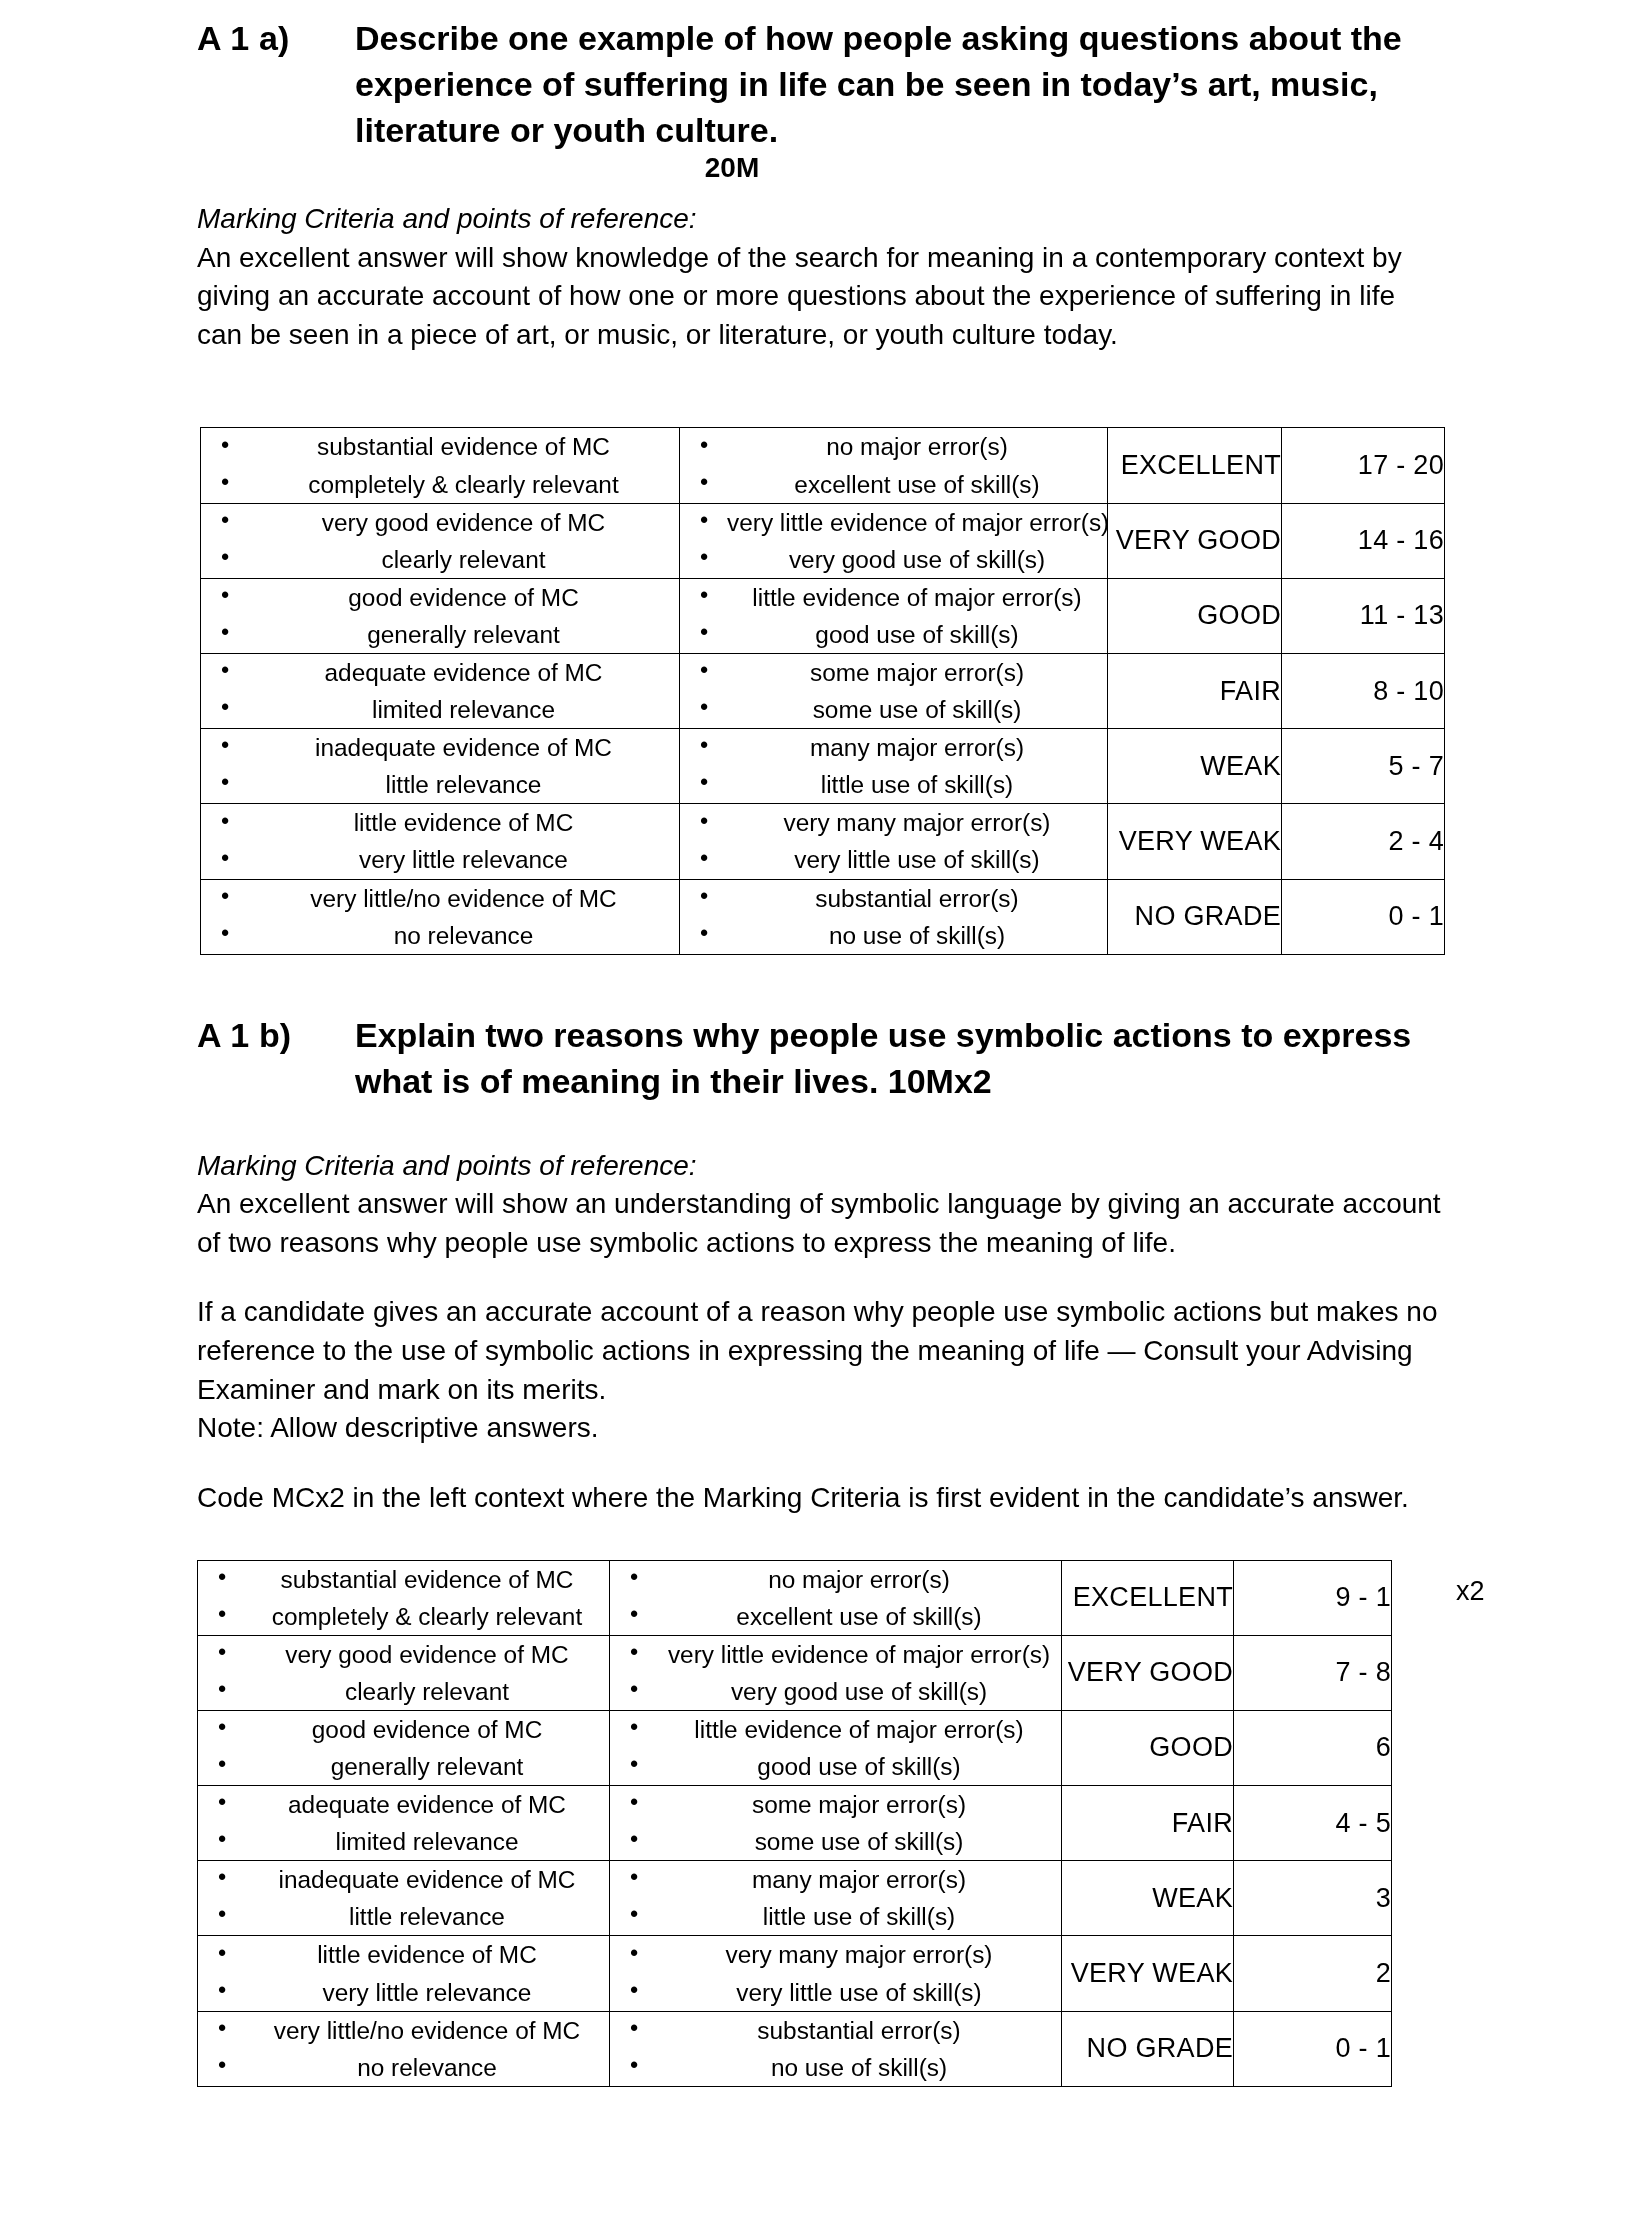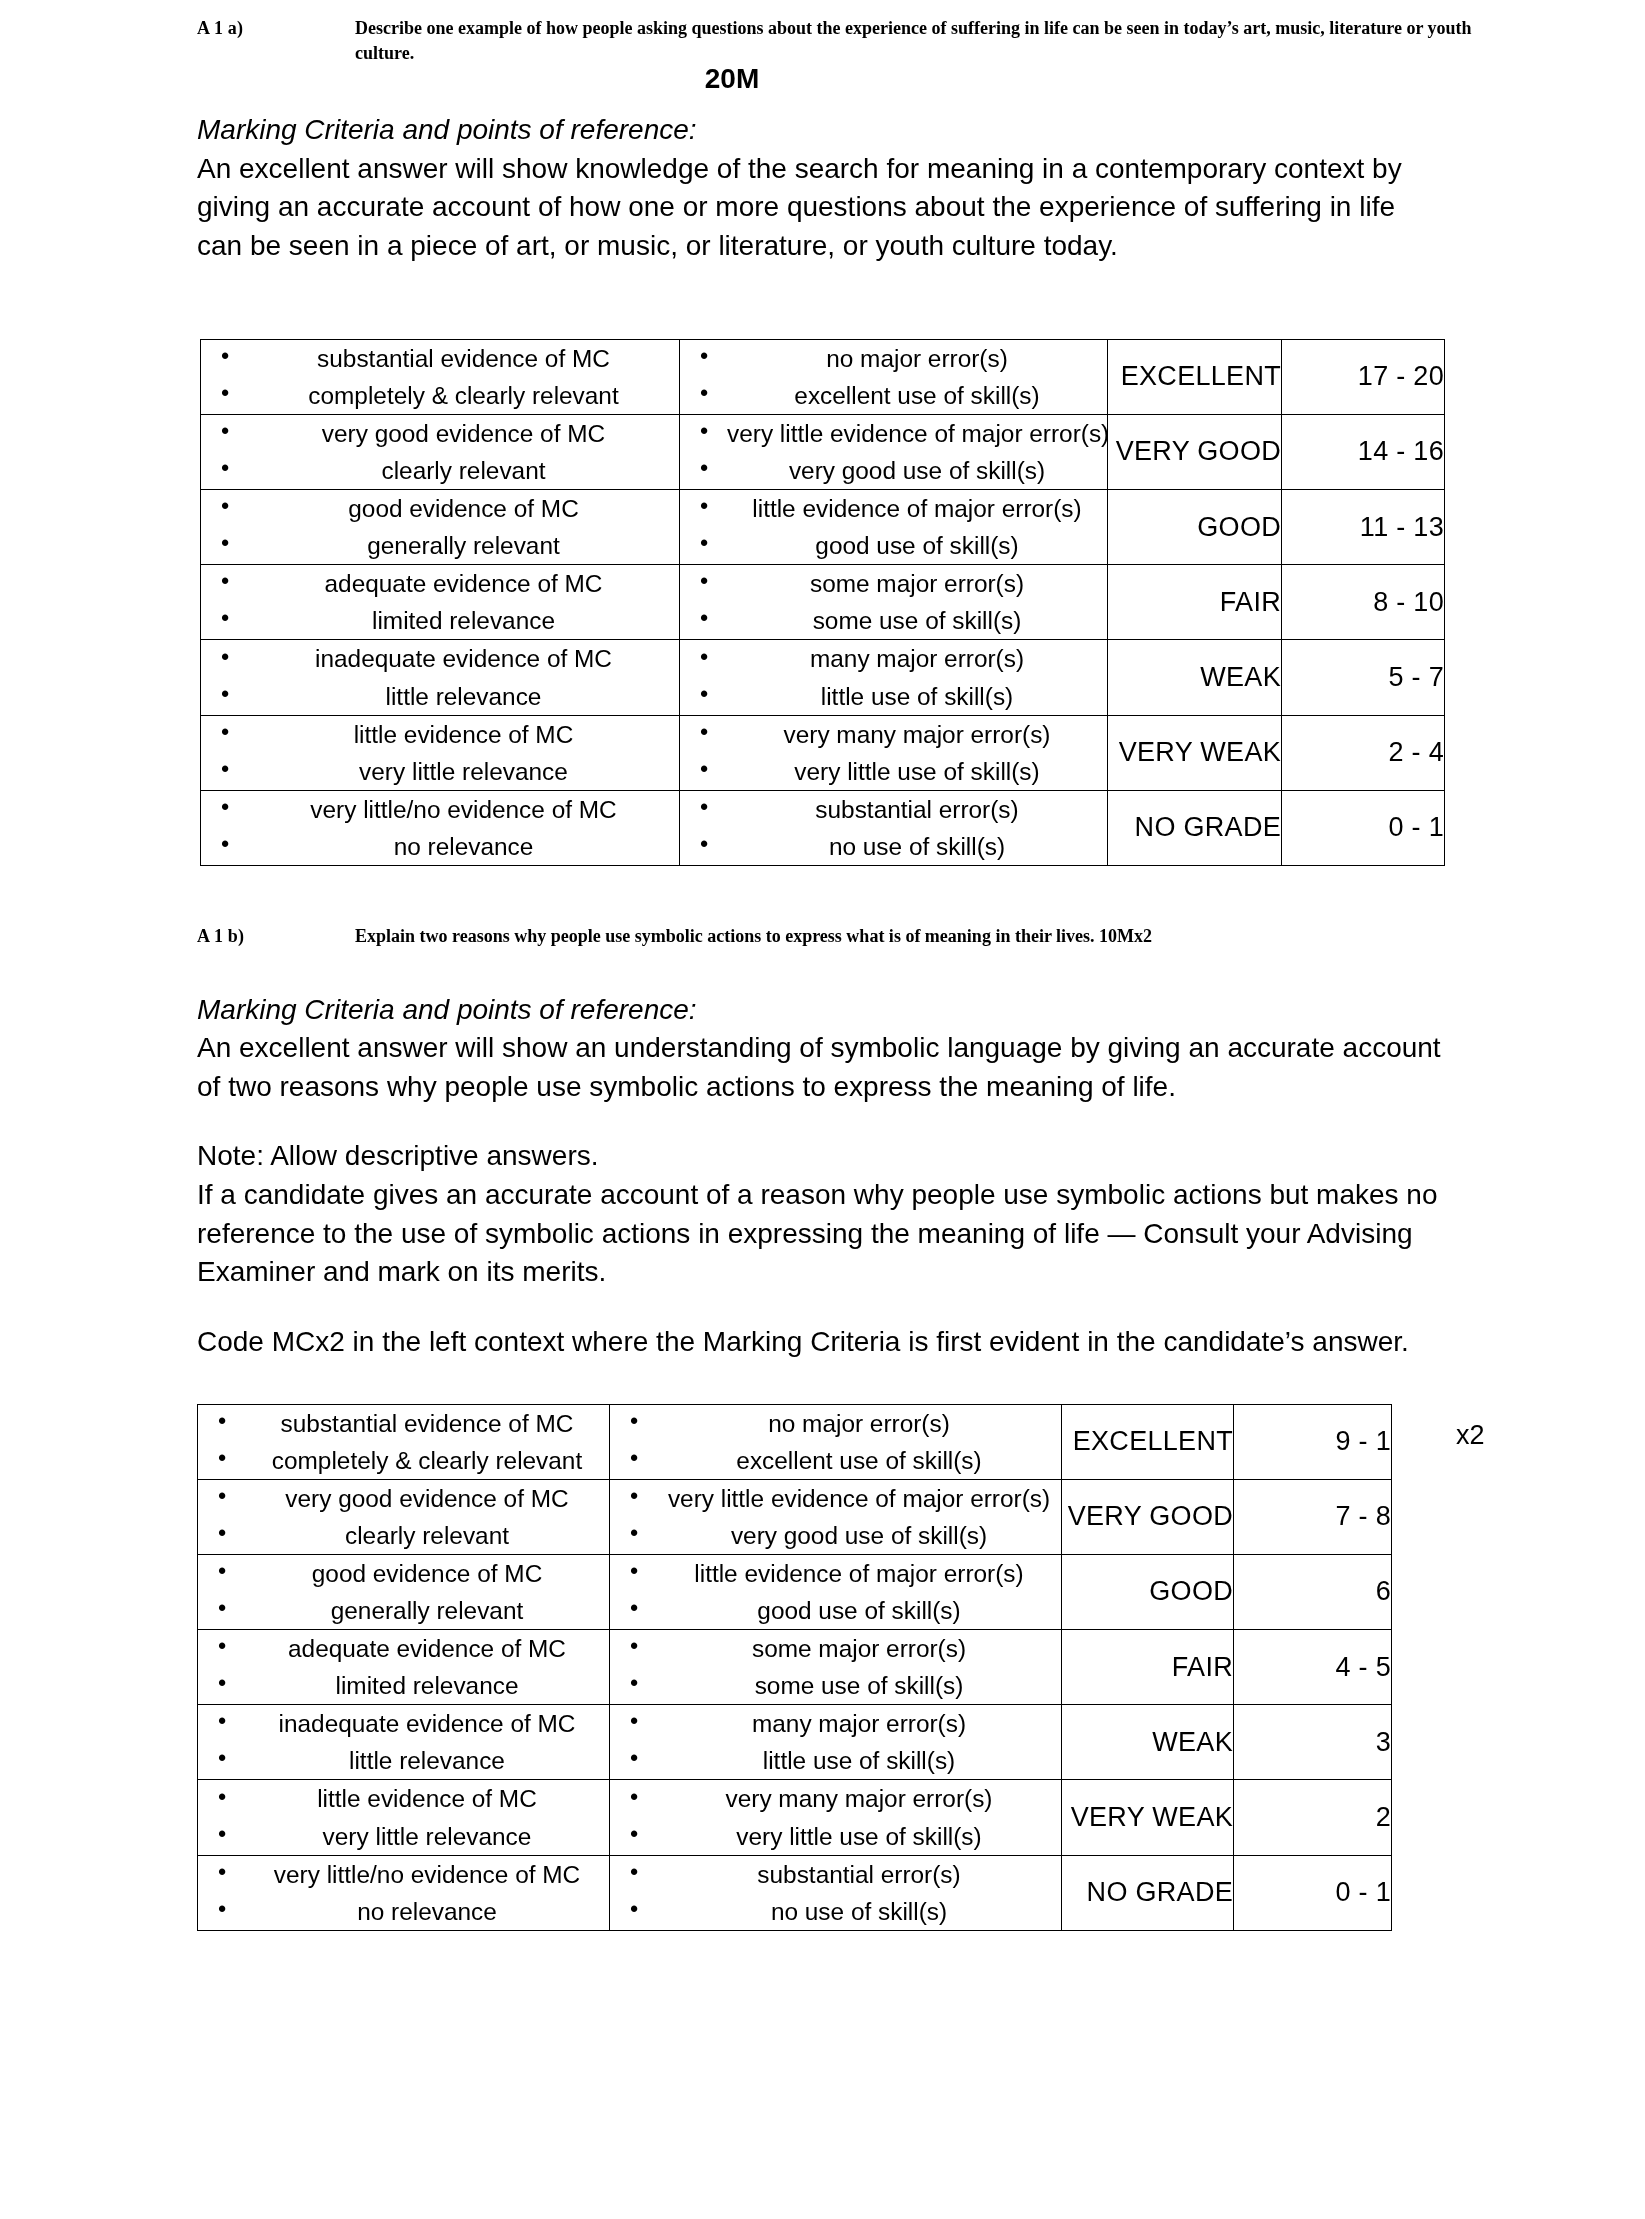--- a/index.html
+++ b/index.html
@@ -22,23 +22,22 @@
     height: 2219px;
     padding: 0;
   }
 
   
   .qblock {
     position: relative;
     display: flex;
     align-items: flex-start;
     font-weight: bold;
-    font-size: 18px;
+    font-size: 34px;
     line-height: 1.345;
-    font-family: Liberation Serif, serif;
   }
   .qcode {
     width: 158px;
     flex: 0 0 158px;
     padding-left: 197px;
     box-sizing: content-box;
     letter-spacing: 0.2px;
   }
   .qtext {
     flex: 1 1 auto;
@@ -278,22 +277,22 @@
   <div class="qblock">
     <div class="qcode">A 1 b)</div>
     <div class="qtext">Explain two reasons why people use symbolic actions to express what is of meaning in their lives. 10Mx2</div>
   </div>
 
   <div class="gap-lg"></div>
   <p class="para italic">Marking Criteria and points of reference:</p>
   <p class="para">An excellent answer will show an understanding of symbolic language by giving an accurate account of two reasons why people use symbolic actions to express the meaning of life.</p>
 
   <div class="gap-md"></div>
+  <p class="para">If a candidate gives an accurate account of a reason why people use symbolic actions but makes no reference to the use of symbolic actions in expressing the meaning of life — Consult your Advising Examiner and mark on its merits.</p>
   <p class="para">Note: Allow descriptive answers.</p>
-  <p class="para">If a candidate gives an accurate account of a reason why people use symbolic actions but makes no reference to the use of symbolic actions in expressing the meaning of life — Consult your Advising Examiner and mark on its merits.</p>
 
   <div class="gap-md"></div>
   <p class="para">Code MCx2 in the left context where the Marking Criteria is first evident in the candidate’s answer.</p>
 
   <div class="gap-lg"></div>
 
   <div class="table-wrap-2">
     <table class="grade-table t2">
       <colgroup>
         <col class="c-a">

